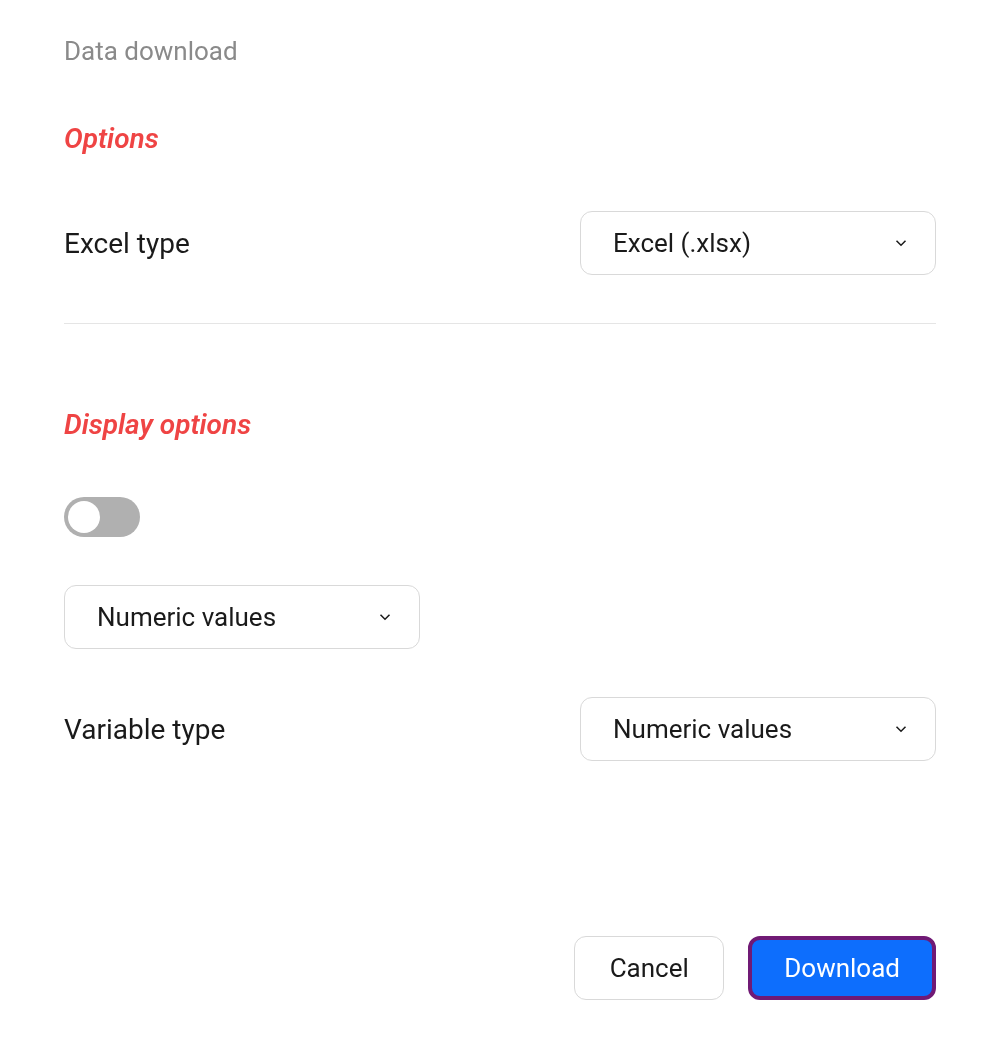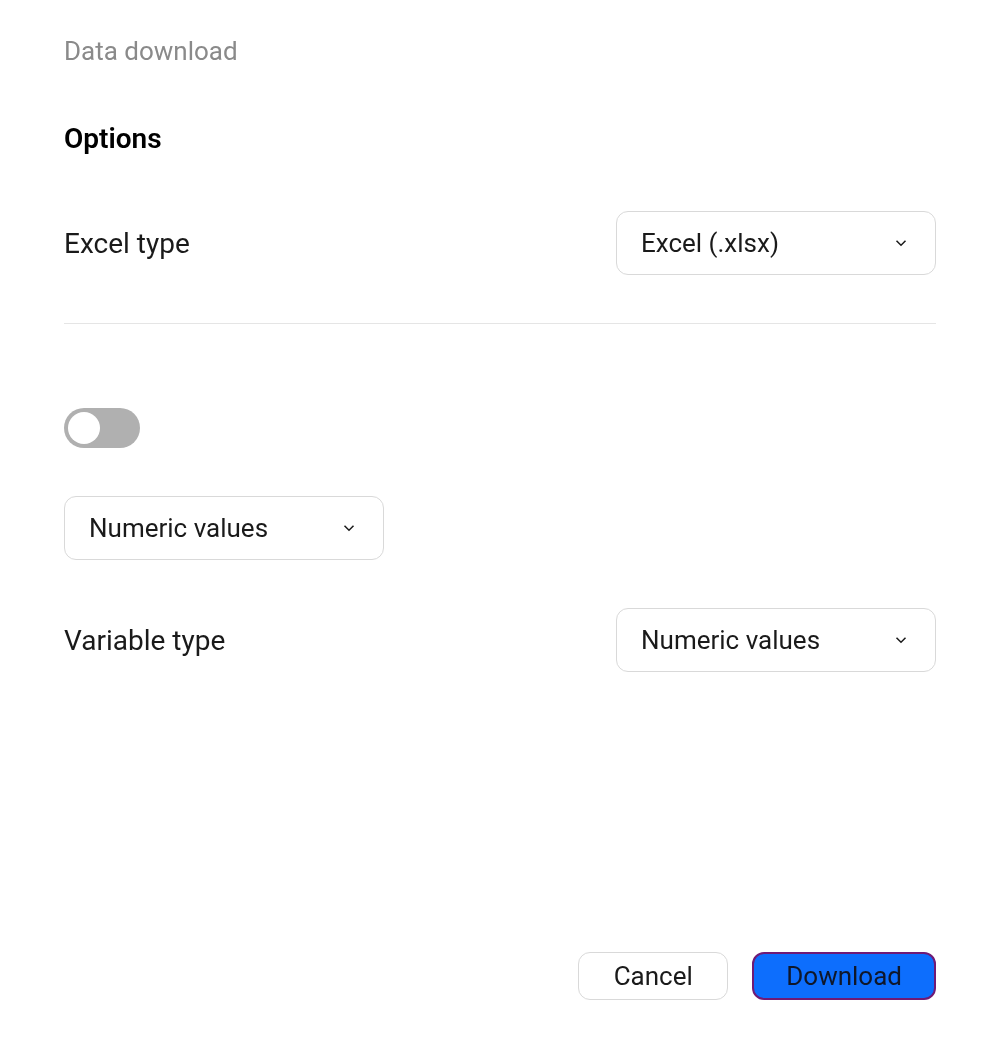--- a/index.html
+++ b/index.html
@@ -26,44 +26,45 @@
     }
     .breadcrumb {
       font-size: 26px;
       color: #8a8a8a;
       font-weight: 400;
       margin-bottom: 56px;
     }
     .section-title {
       font-size: 28px;
       font-weight: 600;
-      color: #000000;
+      color: #ef4444;
       margin-bottom: 56px;
+      font-style: italic;
     }
     .row {
       display: flex;
       align-items: center;
       justify-content: space-between;
       margin-bottom: 48px;
     }
     .row-label {
       font-size: 28px;
       font-weight: 400;
       color: #1a1a1a;
     }
     .select {
-      width: 320px;
+      width: 356px;
       height: 64px;
       border: 1px solid #d9d9d9;
       border-radius: 12px;
       background: #ffffff;
       display: flex;
       align-items: center;
       justify-content: space-between;
-      padding: 0 24px 0 24px;
+      padding: 0 24px 0 32px;
       cursor: pointer;
     }
     .select-value {
       font-size: 26px;
       color: #1a1a1a;
     }
     .chevron {
       width: 20px;
       height: 20px;
       display: flex;
@@ -102,40 +103,40 @@
       background: #ffffff;
     }
     .footer {
       position: absolute;
       right: 64px;
       bottom: 40px;
       display: flex;
       gap: 24px;
     }
     .btn {
-      height: 48px;
+      height: 64px;
       border-radius: 12px;
       font-size: 26px;
       font-weight: 400;
       display: flex;
       align-items: center;
       justify-content: center;
       cursor: pointer;
       padding: 0 32px;
     }
     .btn-secondary {
       background: #ffffff;
       border: 1px solid #d9d9d9;
       color: #1a1a1a;
       min-width: 150px;
     }
     .btn-primary {
       background: #0d6efd;
-      border: 2px solid #701a75;
-      color: #0f172a;
+      border: 4px solid #701a75;
+      color: #ffffff;
       min-width: 180px;
     }
   </style>
 </head>
 <body>
 
 <div class="panel">
 
   <div class="breadcrumb">Data download</div>
 
@@ -148,20 +149,21 @@
       <span class="chevron">
         <svg viewBox="0 0 24 24">
             <polyline points="6 9 12 15 18 9"></polyline>
           </svg>
       </span>
     </div>
   </div>
 
   <div class="divider"></div>
 
+  <div class="section-title">Display options</div>
 
   <div class="row">
     <div class="toggle">
       <div class="toggle-knob"></div>
     </div>
   </div>
 
   <div class="row">
     <div class="select">
       <span class="select-value">Numeric values</span>

